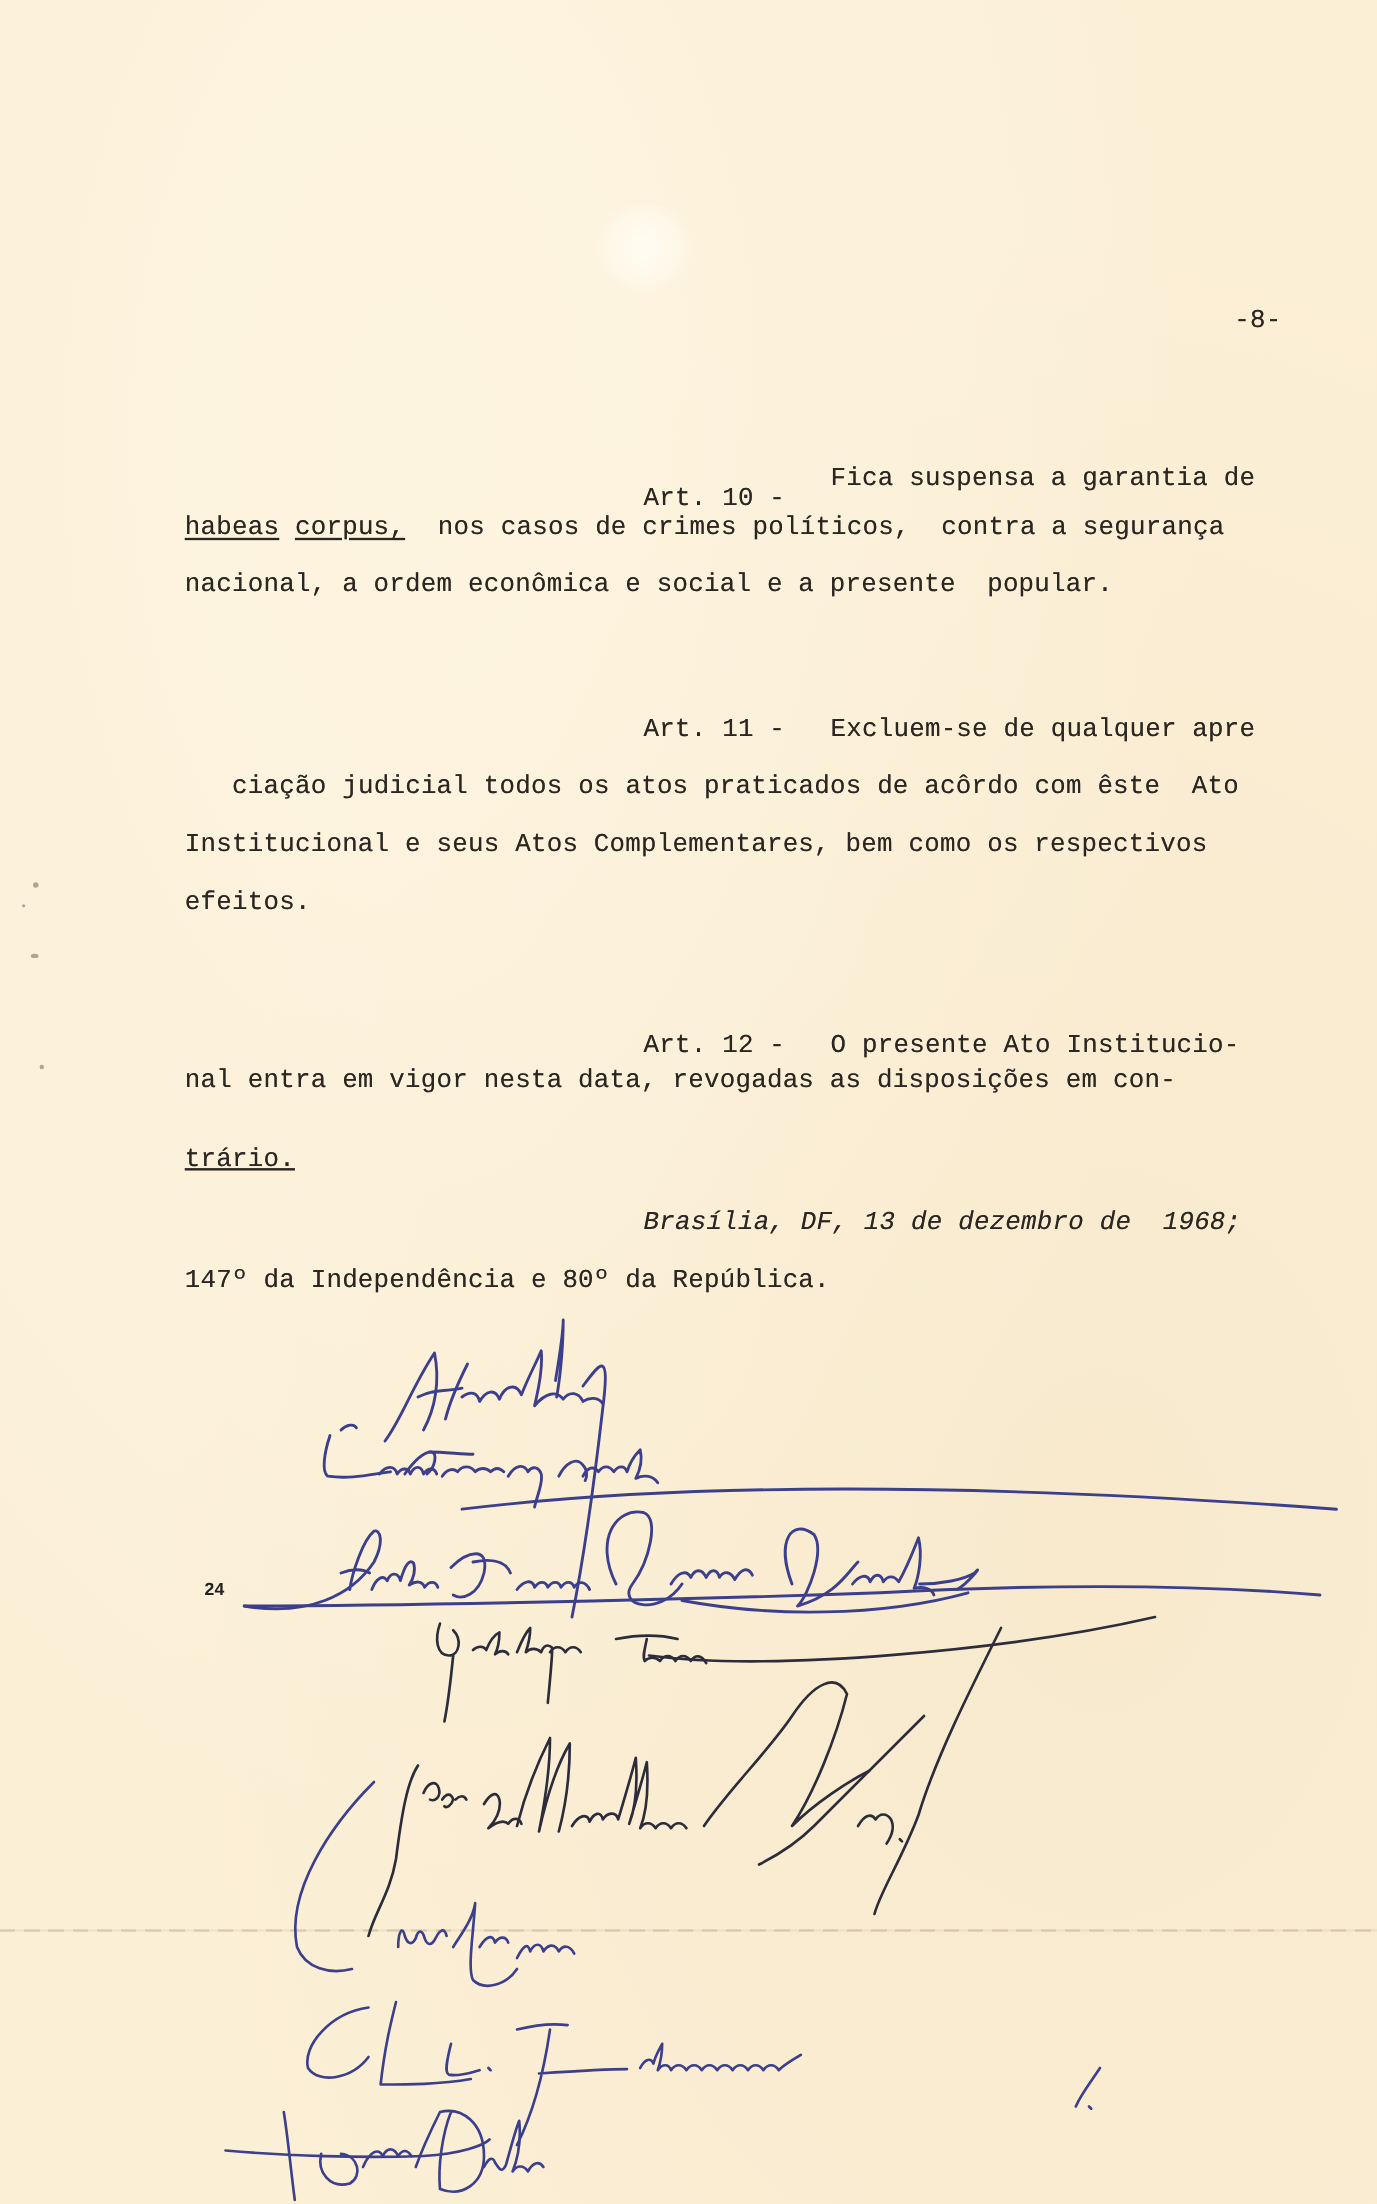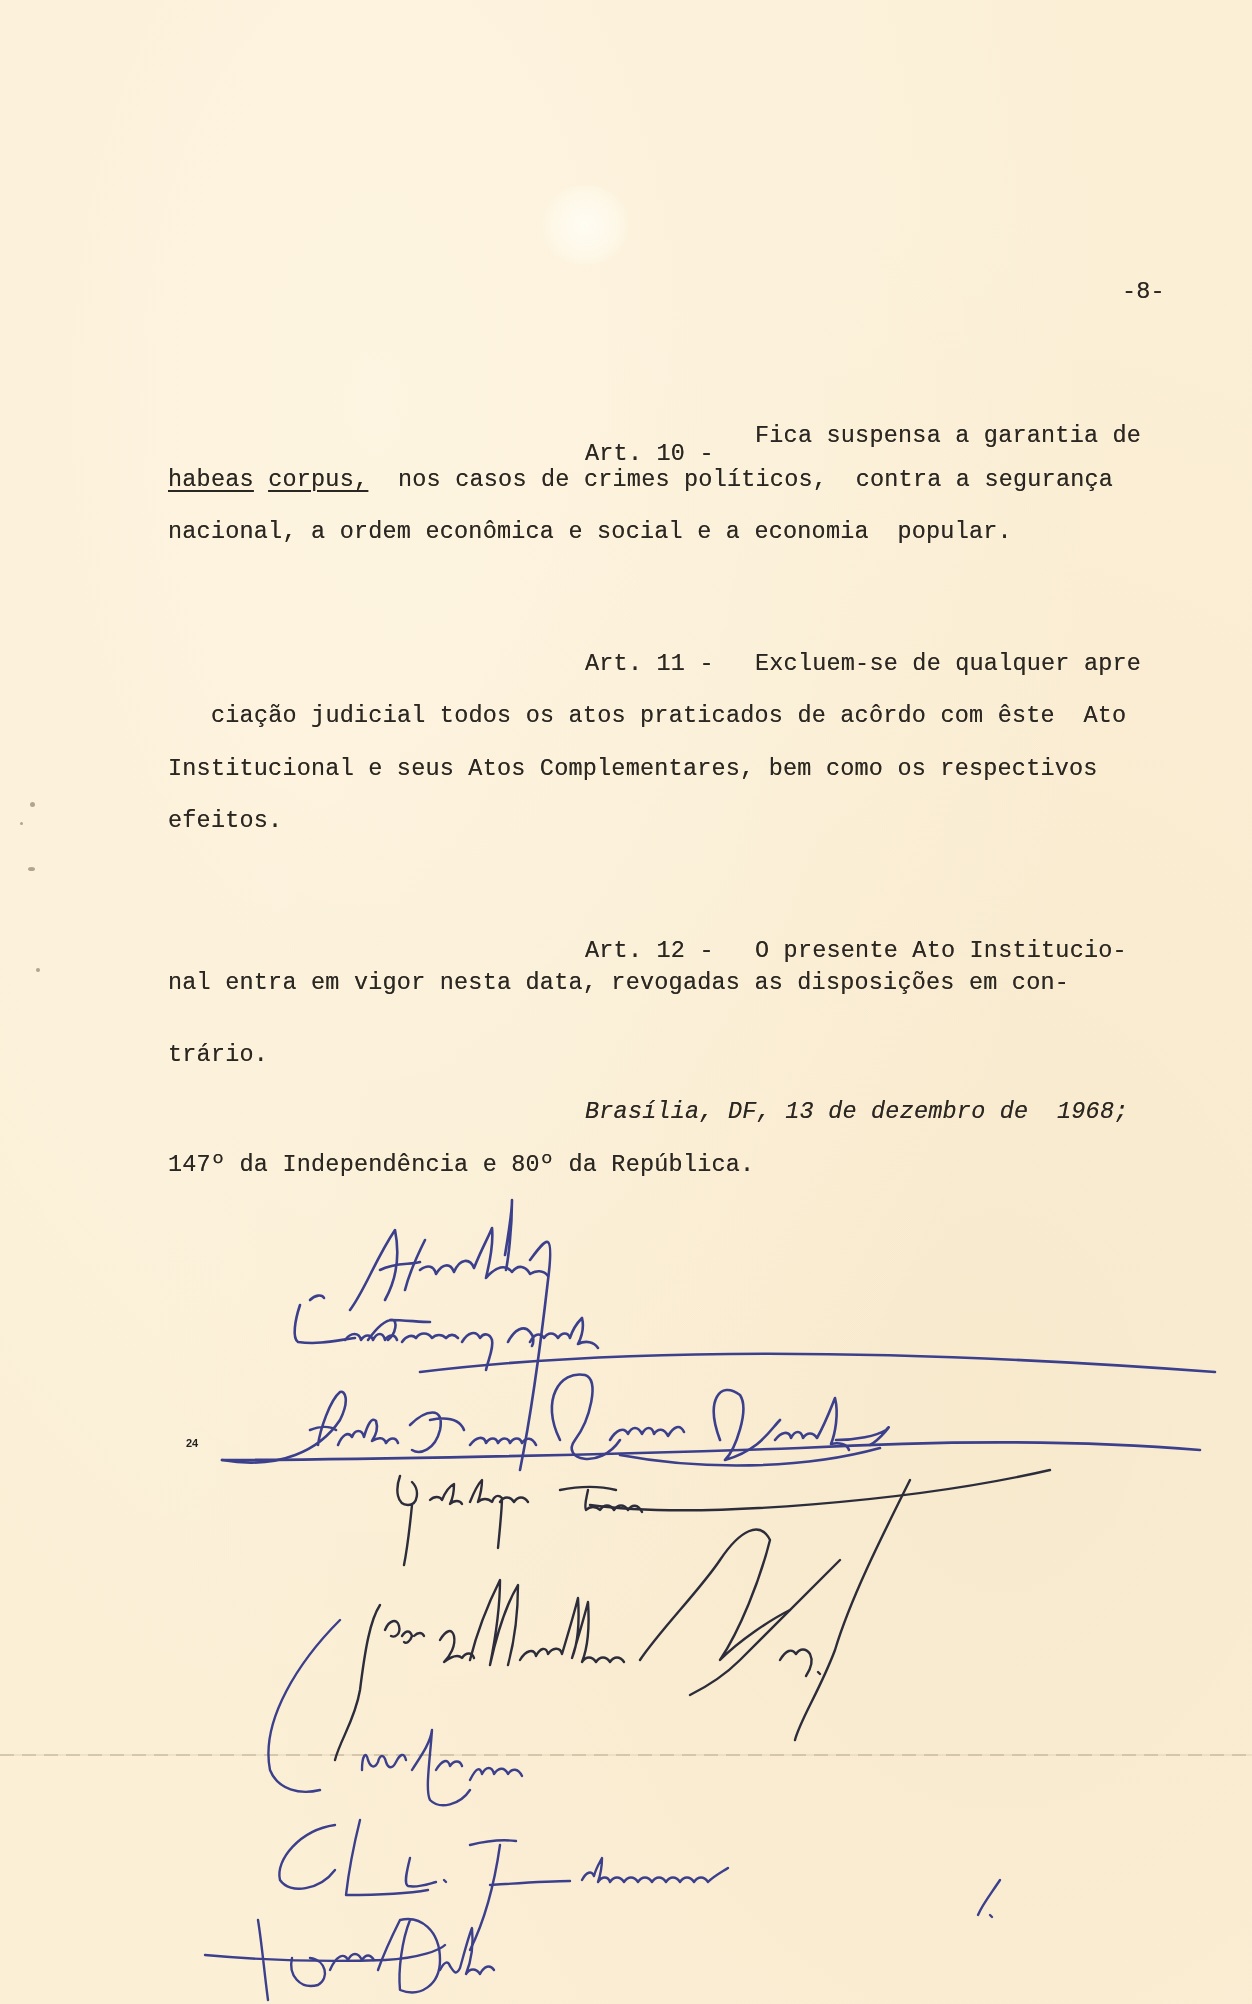--- a/index.html
+++ b/index.html
@@ -28,52 +28,52 @@
     .type {
       position: absolute; margin: 0;
       font-family: "Liberation Mono", "DejaVu Sans Mono", monospace;
       font-size: 23.5px; color: #2a2621; letter-spacing: 0.2px;
       white-space: pre;
       text-shadow: 0 0 0.6px rgba(40,35,30,0.6);
     }
     .u { text-decoration: underline; text-decoration-thickness: 2px; text-underline-offset: 4px; }
     .sig-layer { position: absolute; left: 0; top: 0; width: 1252px; height: 2004px; pointer-events: none; }
     .sig-label { position: absolute; opacity: 0; font-size: 10px; font-family: "Liberation Sans", sans-serif; }
-    .mark { position: absolute; font-family: "Liberation Sans", sans-serif; font-size: 11px; font-weight: bold; color: #222; }
+    .mark { position: absolute; font-family: "Liberation Sans", sans-serif; font-size: 16px; font-weight: bold; color: #222; }
   </style>
 </head>
 <body>
 
 <div class="paper"></div>
 <div class="seal"></div>
 <div class="fold"></div>
 
 <div class="spot" style="left:30px;top:802px;width:5px;height:5px;"></div>
 <div class="spot" style="left:28px;top:867px;width:7px;height:4px;"></div>
 <div class="spot" style="left:36px;top:968px;width:4px;height:4px;"></div>
 <div class="spot" style="left:20px;top:822px;width:3px;height:3px;"></div>
 
 <p class="type" style="left:1122px;top:278px;">-8-</p>
 
 <p class="type" style="left:585px;top:412px;margin-top:28px;">Art. 10 -</p>
 <p class="type" style="left:755px;top:422px;">Fica suspensa a garantia de</p>
 <p class="type" style="left:168px;top:466px;"><span class="u">habeas</span> <span class="u">corpus,</span></p>
 <p class="type" style="left:398px;top:466px;">nos casos de crimes políticos,  contra a segurança</p>
-<p class="type" style="left:168px;top:518px;">nacional, a ordem econômica e social e a economia  popular.</p>
+<p class="type" style="left:168px;top:518px;">nacional, a ordem econômica e social e a presente  popular.</p>
 
 <p class="type" style="left:585px;top:650px;">Art. 11 -</p>
 <p class="type" style="left:755px;top:650px;">Excluem-se de qualquer apre</p>
 <p class="type" style="left:168px;top:702px;margin-left:43px;">ciação judicial todos os atos praticados de acôrdo com êste  Ato</p>
 <p class="type" style="left:168px;top:755px;">Institucional e seus Atos Complementares, bem como os respectivos</p>
 <p class="type" style="left:168px;top:807px;">efeitos.</p>
 
 <p class="type" style="left:585px;top:937px;">Art. 12 -</p>
 <p class="type" style="left:755px;top:937px;">O presente Ato Institucio-</p>
 <p class="type" style="left:168px;top:969px;">nal entra em vigor nesta data, revogadas as disposições em con-</p>
-<p class="type" style="left:168px;top:1041px;">trário.</p>
+<p class="type" style="left:168px;top:1041px;text-decoration:underline;">trário.</p>
 
 <p class="type" style="left:585px;top:1098px;font-style:italic;">Brasília, DF, 13 de dezembro de  1968;</p>
 <p class="type" style="left:168px;top:1151px;">147º da Independência e 80º da República.</p>
 
 <span class="mark" style="left:186px;top:1437px;">24</span>
 
 <svg class="sig-layer" width="1252" height="2004" viewBox="0 0 1252 2004">
   <g fill="none" stroke="#3b3f8c" stroke-width="2.6" stroke-linecap="round" stroke-linejoin="round">
 
     <g>

